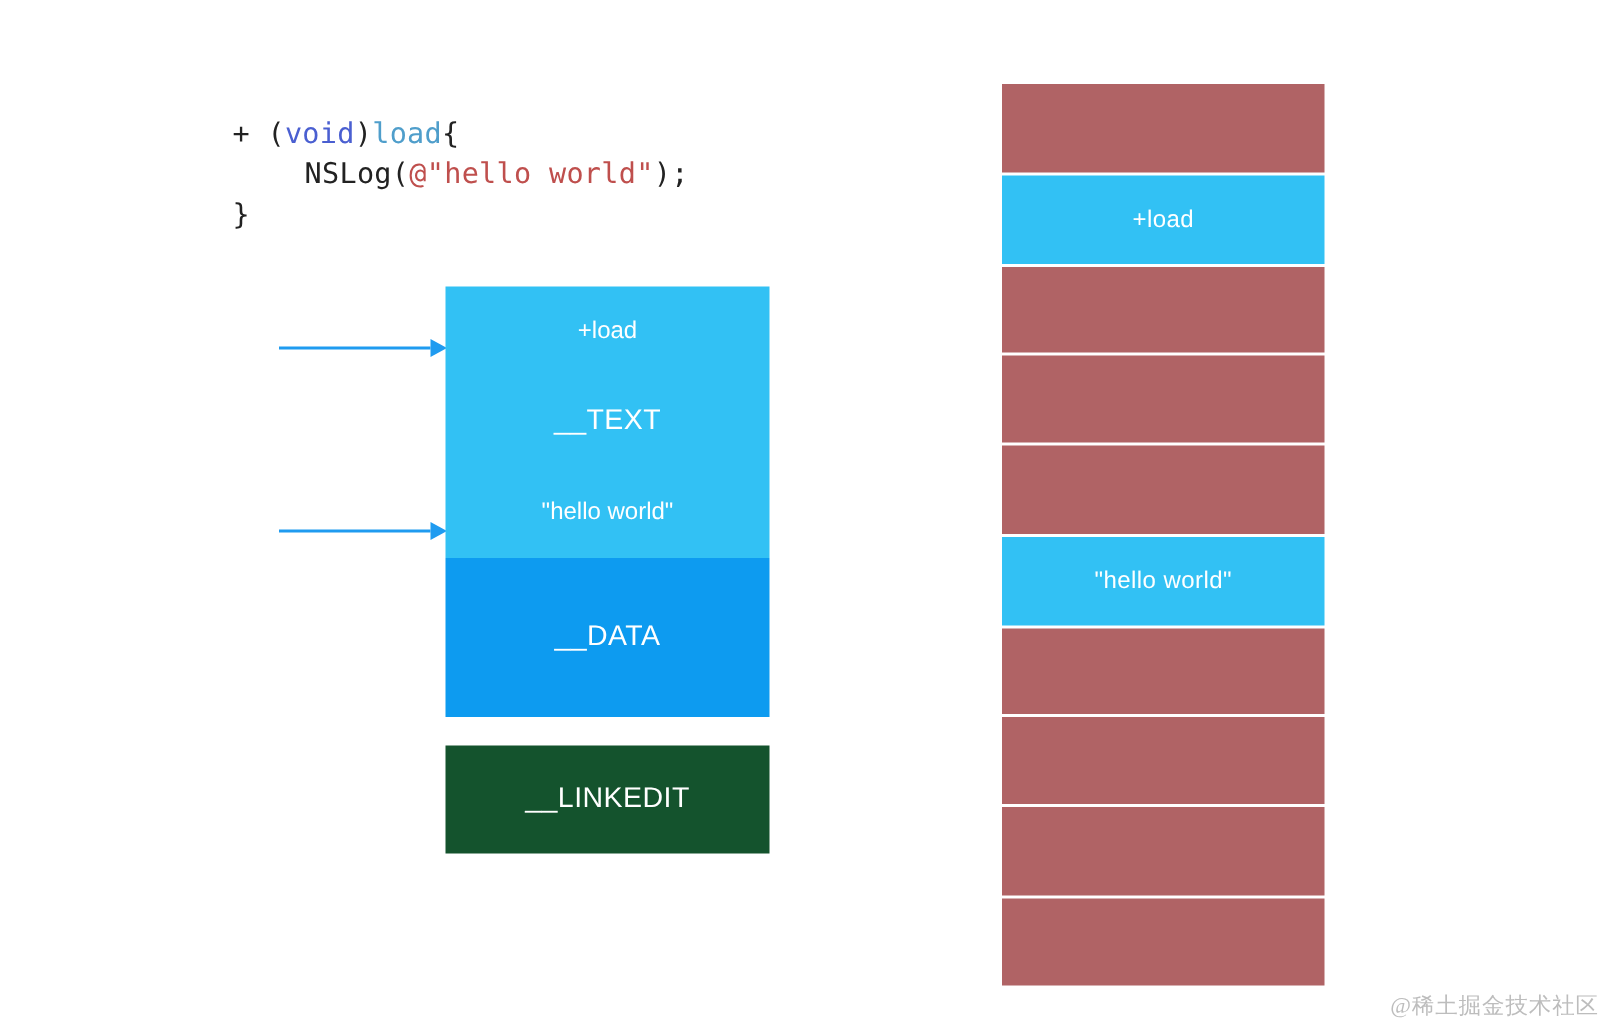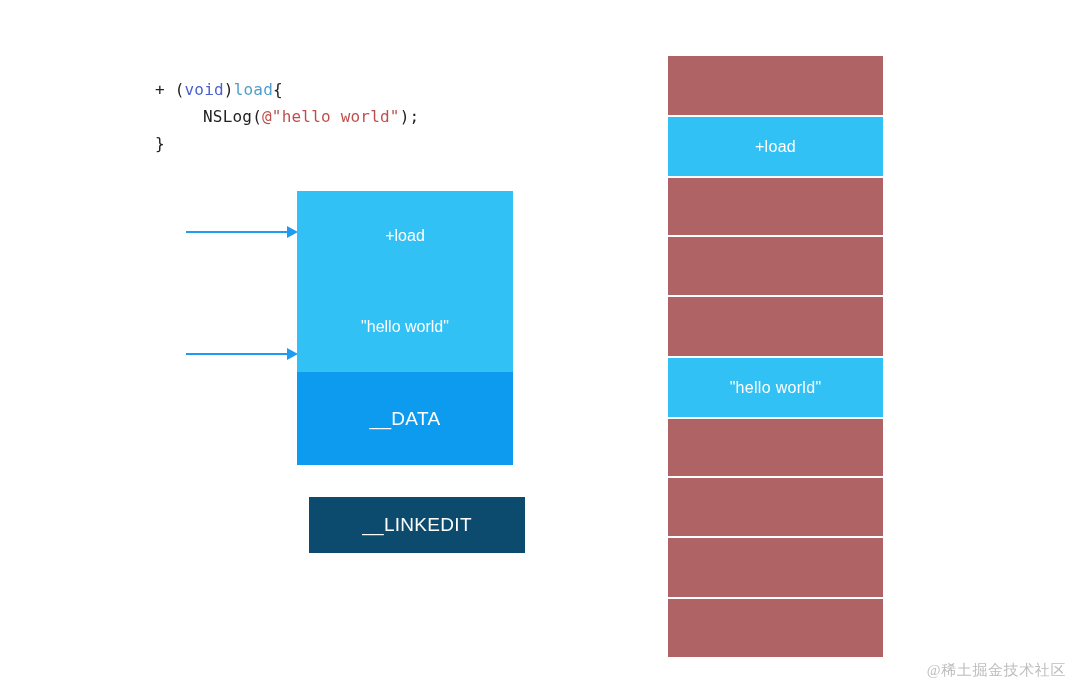--- a/index.html
+++ b/index.html
@@ -15,21 +15,21 @@
     font-family: "Liberation Sans", sans-serif;
     -webkit-font-smoothing: antialiased;
   }
 
   
   .code-block {
     position: absolute;
     left: 155px;
     top: 76px;
     font-family: "DejaVu Sans Mono", "Liberation Mono", monospace;
-    font-size: 16px;
+    font-size: 19px;
     line-height: 27px;
     color: #222222;
     white-space: pre;
     letter-spacing: 0.2px;
   }
   .code-line { white-space: pre; }
   .tok-keyword { color: #4a5fd1; }
   .tok-method  { color: #4f9ecb; }
   .tok-string  { color: #bf4f4d; }
   .tok-plain   { color: #222222; }
@@ -74,22 +74,22 @@
     left: 0;
     width: 100%;
     box-sizing: border-box;
     color: #ffffff;
     display: flex;
     flex-direction: column;
     align-items: center;
     justify-content: center;
   }
   .seg-text     { top: 0;    height: 181px; background: #32c1f4; }
-  .seg-data     { top: 181px; height: 93px; background: #0d9bf0; }
-  .seg-linkedit { top: 306px; height: 56px;  background: #0c4a6e; margin-left: 12px; }
+  .seg-data     { top: 181px; height: 106px; background: #0d9bf0; }
+  .seg-linkedit { top: 306px; height: 72px;  background: #14532d; }
 
   .seg-text .seg-line {
     flex: 1 1 0;
     display: flex;
     align-items: center;
     justify-content: center;
     width: 100%;
     font-size: 16px;
   }
   .seg-label {
@@ -145,20 +145,23 @@
   <div class="shaft"></div>
   <div class="head"></div>
 </div>
 
 <div class="macho-stack">
   <div class="seg seg-text">
     <div class="seg-line">
       <span class="seg-label-small">+load</span>
     </div>
     <div class="seg-line">
+      <span class="seg-label">__TEXT</span>
+    </div>
+    <div class="seg-line">
       <span class="seg-label-small">"hello world"</span>
     </div>
   </div>
   <div class="seg seg-data">
     <span class="seg-label">__DATA</span>
   </div>
   <div class="seg seg-linkedit">
     <span class="seg-label">__LINKEDIT</span>
   </div>
 </div>

